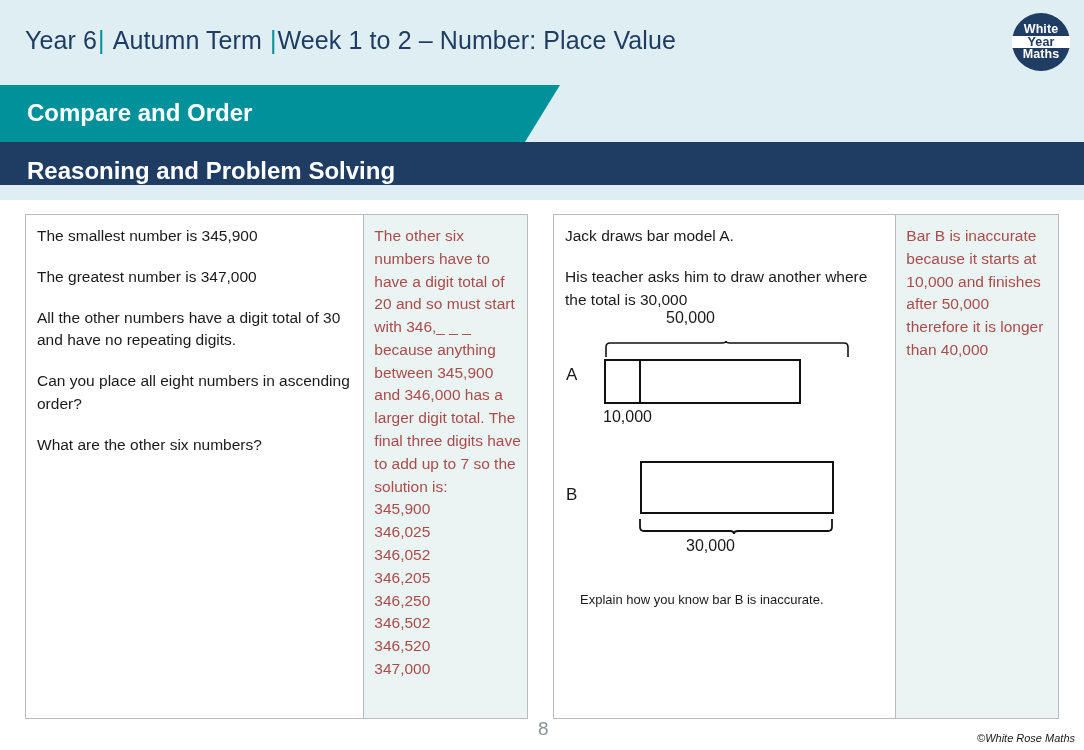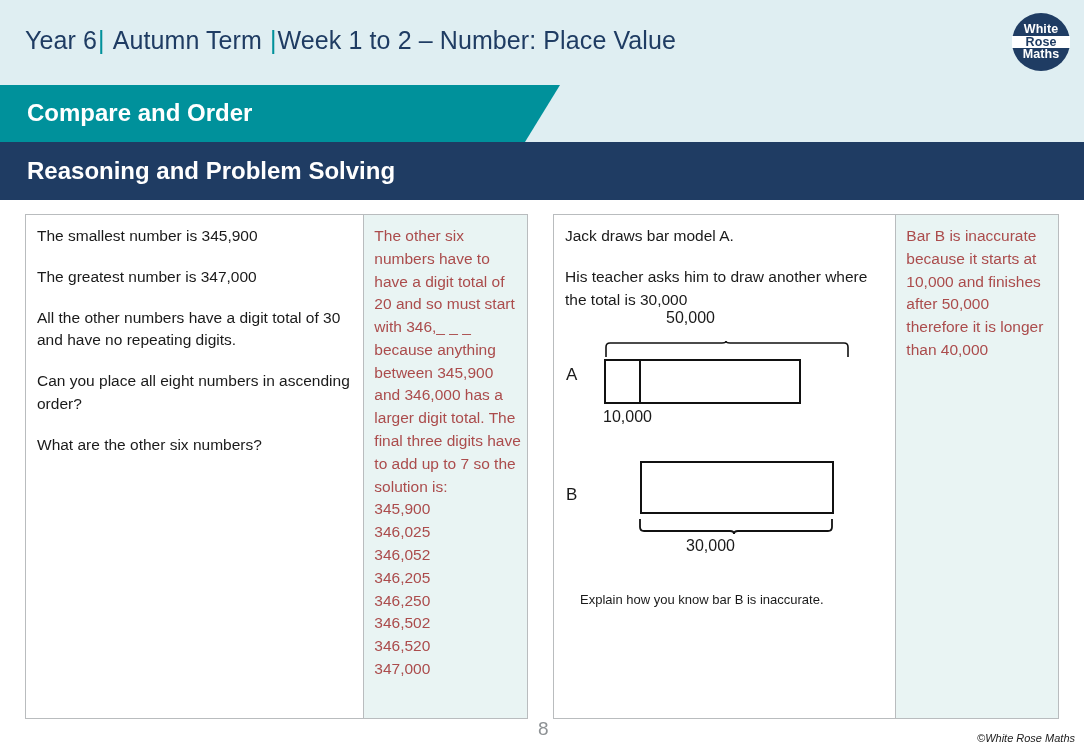--- a/index.html
+++ b/index.html
@@ -72,21 +72,21 @@
     position: absolute;
     left: 27px; top: 14px;
     color: #ffffff;
     font-size: 24px;
     font-weight: bold;
     white-space: nowrap;
   }
   .banner-navy {
     position: absolute;
     left: 0; top: 142px;
-    width: 1084px; height: 58px;
+    width: 1084px; height: 43px;
     background: #1f3c63;
     clip-path: polygon(0 0, 1084px 0, 1084px 58px, 0 58px);
   }
   .banner-navy .label {
     position: absolute;
     left: 27px; top: 15px;
     color: #ffffff;
     font-size: 24px;
     font-weight: bold;
     white-space: nowrap;
@@ -201,21 +201,21 @@
   }
 </style>
 </head>
 <body>
 
 <div class="header">
   <div class="header-title"><span>Year 6</span><span class="sep">|</span>&nbsp;<span>Autumn Term</span>&nbsp;<span class="sep">|</span><span>Week 1 to 2 – Number: Place Value</span></div>
 
   <div class="logo">
     <span>White</span>
-    <span class="mid">Rose</span>
+    <span class="mid">Year</span>
     <span>Maths</span>
   </div>
 </div>
 
 <div class="banner-teal">
   <div class="label">Compare and Order</div>
 </div>
 <div class="banner-navy">
   <div class="label">Reasoning and Problem Solving</div>
 </div>

